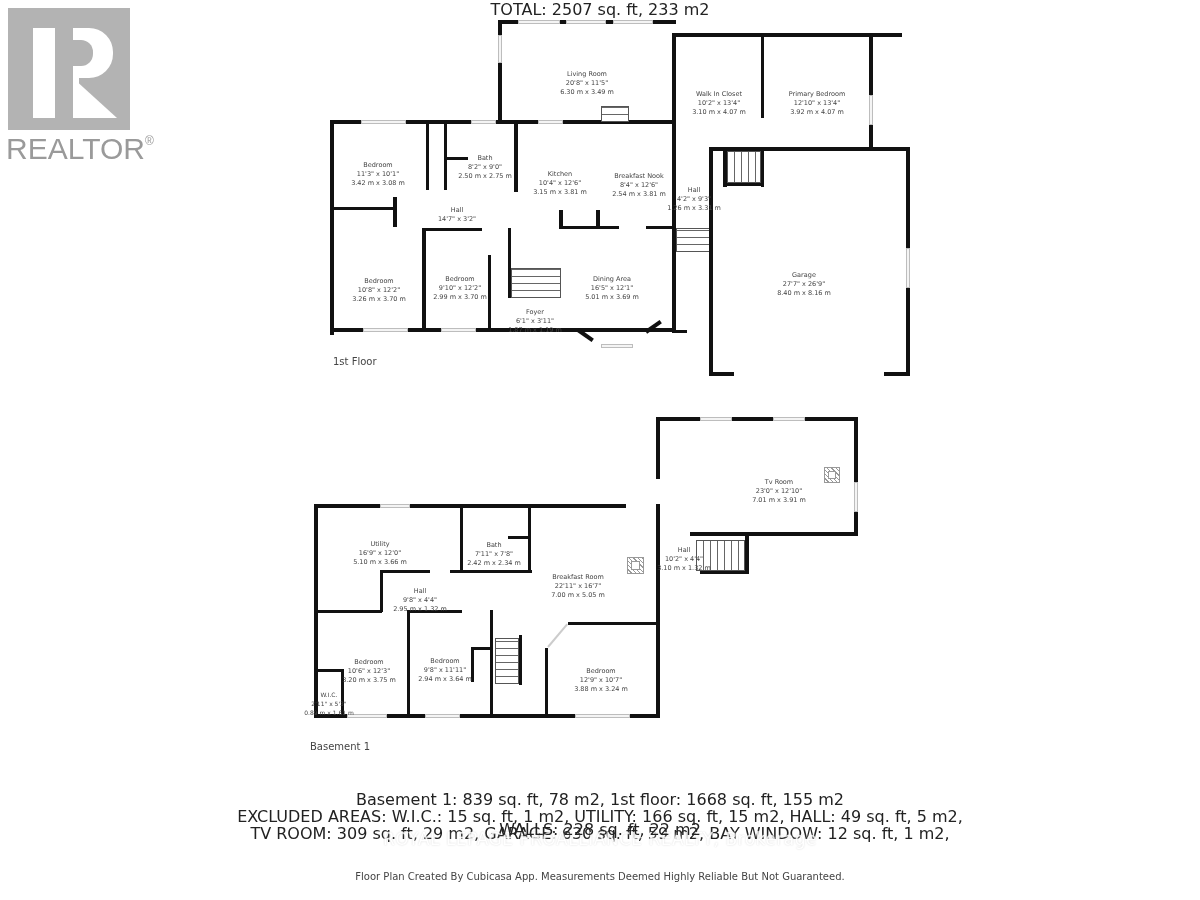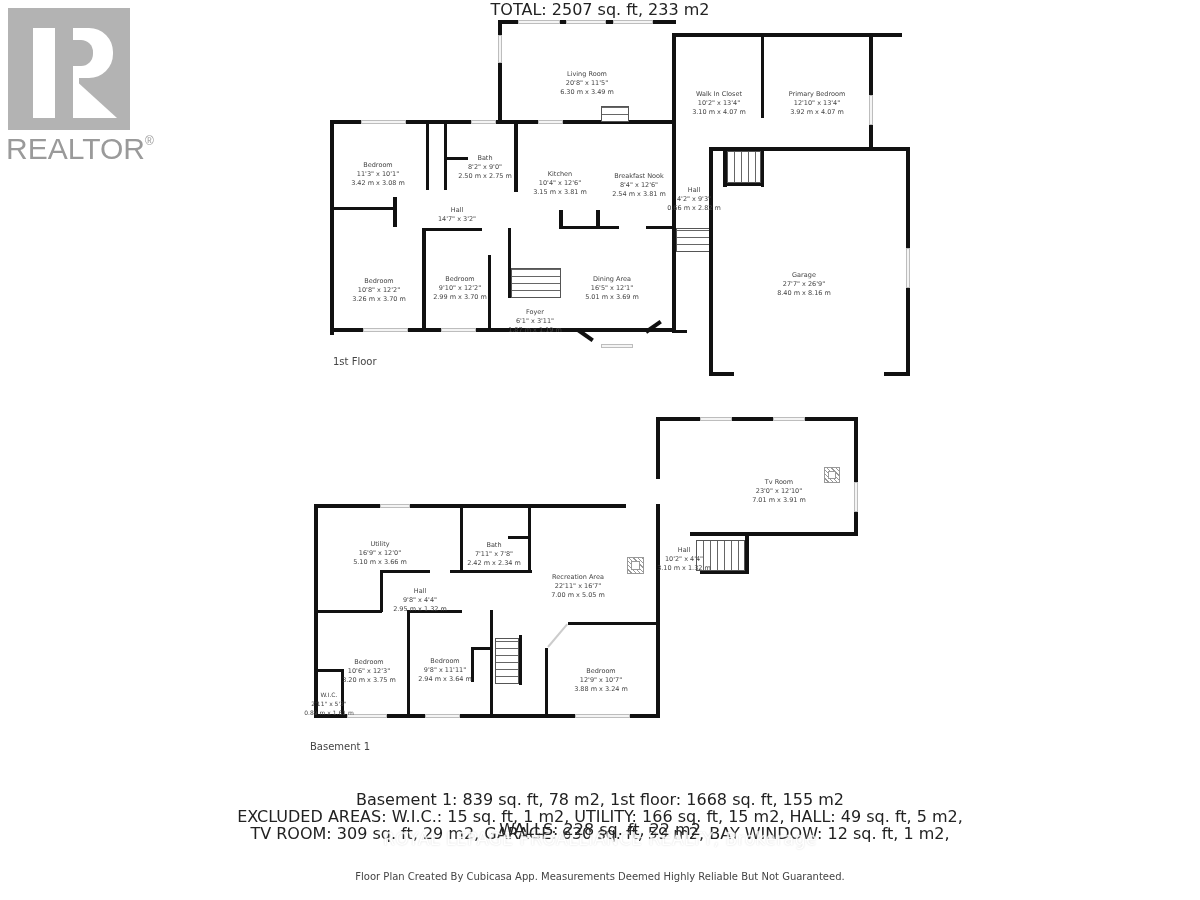--- a/index.html
+++ b/index.html
@@ -132,21 +132,21 @@
       <div>3.15 m x 3.81 m</div>
     </div>
   <div class="lbl" style="left:623px;top:172px;">
       <div>Breakfast Nook</div>
       <div>8'4" x 12'6"</div>
       <div>2.54 m x 3.81 m</div>
     </div>
   <div class="lbl" style="left:678px;top:186px;">
       <div>Hall</div>
       <div>4'2" x 9'3"</div>
-      <div>0.66 m x 2.82 m</div>
+      <div>1.26 m x 3.31 m</div>
     </div>
   <div class="lbl" style="left:441px;top:206px;">
       <div>Hall</div>
       <div>14'7" x 3'2"</div>
     </div>
   <div class="lbl" style="left:363px;top:277px;">
       <div>Bedroom</div>
       <div>10'8" x 12'2"</div>
       <div>3.26 m x 3.70 m</div>
     </div>
@@ -226,21 +226,21 @@
       <div>Utility</div>
       <div>16'9" x 12'0"</div>
       <div>5.10 m x 3.66 m</div>
     </div>
   <div class="lbl" style="left:494px;top:541px;">
       <div>Bath</div>
       <div>7'11" x 7'8"</div>
       <div>2.42 m x 2.34 m</div>
     </div>
   <div class="lbl" style="left:578px;top:573px;">
-      <div>Recreation Area</div>
+      <div>Breakfast Room</div>
       <div>22'11" x 16'7"</div>
       <div>7.00 m x 5.05 m</div>
     </div>
   <div class="lbl" style="left:684px;top:546px;">
       <div>Hall</div>
       <div>10'2" x 4'4"</div>
       <div>3.10 m x 1.32 m</div>
     </div>
   <div class="lbl" style="left:420px;top:587px;">
       <div>Hall</div>

